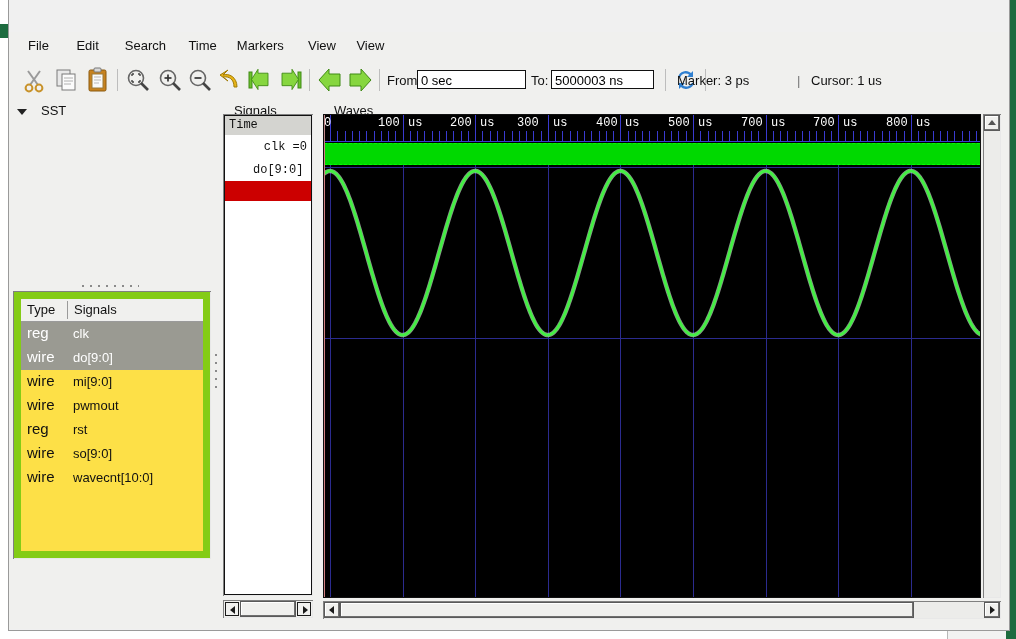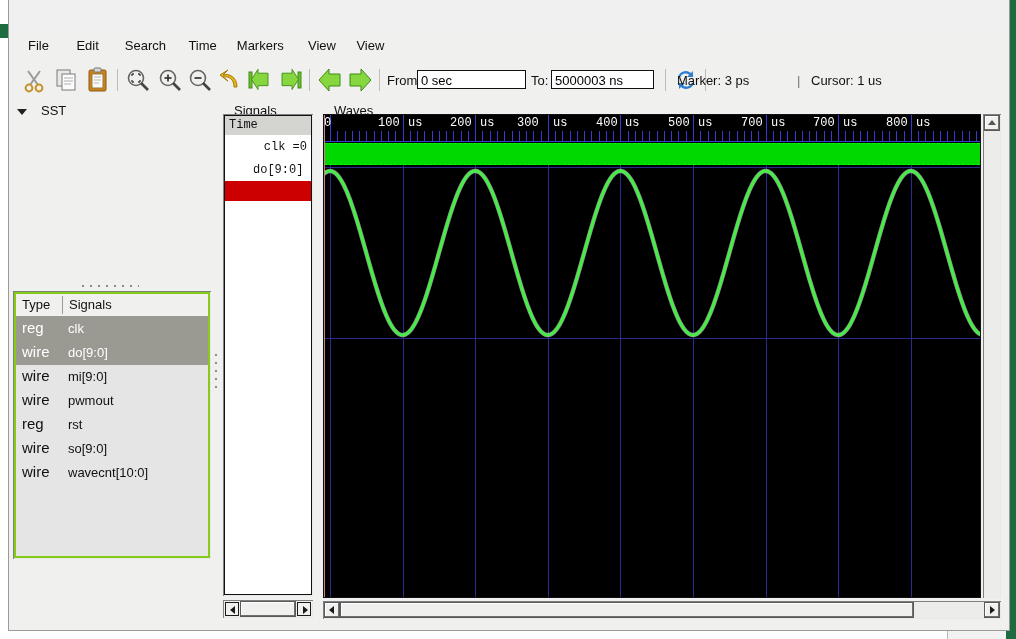--- a/index.html
+++ b/index.html
@@ -68,21 +68,21 @@
   #sst-plus:after{content:"";position:absolute;left:4px;top:1px;width:1px;height:8px;background:#000;}
   #sst-treeicon{position:absolute;left:19px;top:3px;width:15px;height:13px;}
   #sst-label{position:absolute;left:38px;top:2px;font-size:13px;color:#fff;line-height:15px;}
   #sst-grip{position:absolute;left:70px;top:182px;width:60px;height:6px;
             background-image:radial-gradient(circle, #8a8a8a 1px, transparent 1px);
             background-size:8px 6px;}
 
   
   #sig-frame{position:absolute;left:4px;top:190px;width:198px;height:268px;
              background:#fff;box-shadow:inset 1px 1px 0 #808080, inset -1px -1px 0 #e8e8e8;}
-  #sig-inner{position:absolute;left:1px;top:1px;right:1px;bottom:1px;border:2px solid #84cc16;background:#e5e5e5;overflow:hidden;}
+  #sig-inner{position:absolute;left:1px;top:1px;right:1px;bottom:1px;border:7px solid #84cc16;background:#fde047;overflow:hidden;}
   #sig-header{position:absolute;left:0;top:0;right:0;height:22px;background:#f0f0ee;border-bottom:1px solid #9a9a9a;}
   .sig-hd{position:absolute;top:0;height:22px;line-height:22px;font-size:13px;color:#111;padding-left:6px;box-sizing:border-box;}
   #sig-hd-div{position:absolute;left:46px;top:2px;width:1px;height:18px;background:#9a9a9a;}
   .sig-row{position:absolute;left:0;right:0;height:24px;}
   .sig-row.sel{background:#9a9a92;}
   .sig-type{position:absolute;left:6px;top:2px;font-size:15px;line-height:18px;}
   .sig-name{position:absolute;left:52px;top:3px;font-size:13px;line-height:18px;}
   .sig-row.sel .sig-type,.sig-row.sel .sig-name{color:#ffffff;}
   .sig-row .sig-type,.sig-row .sig-name{color:#111;}
 

